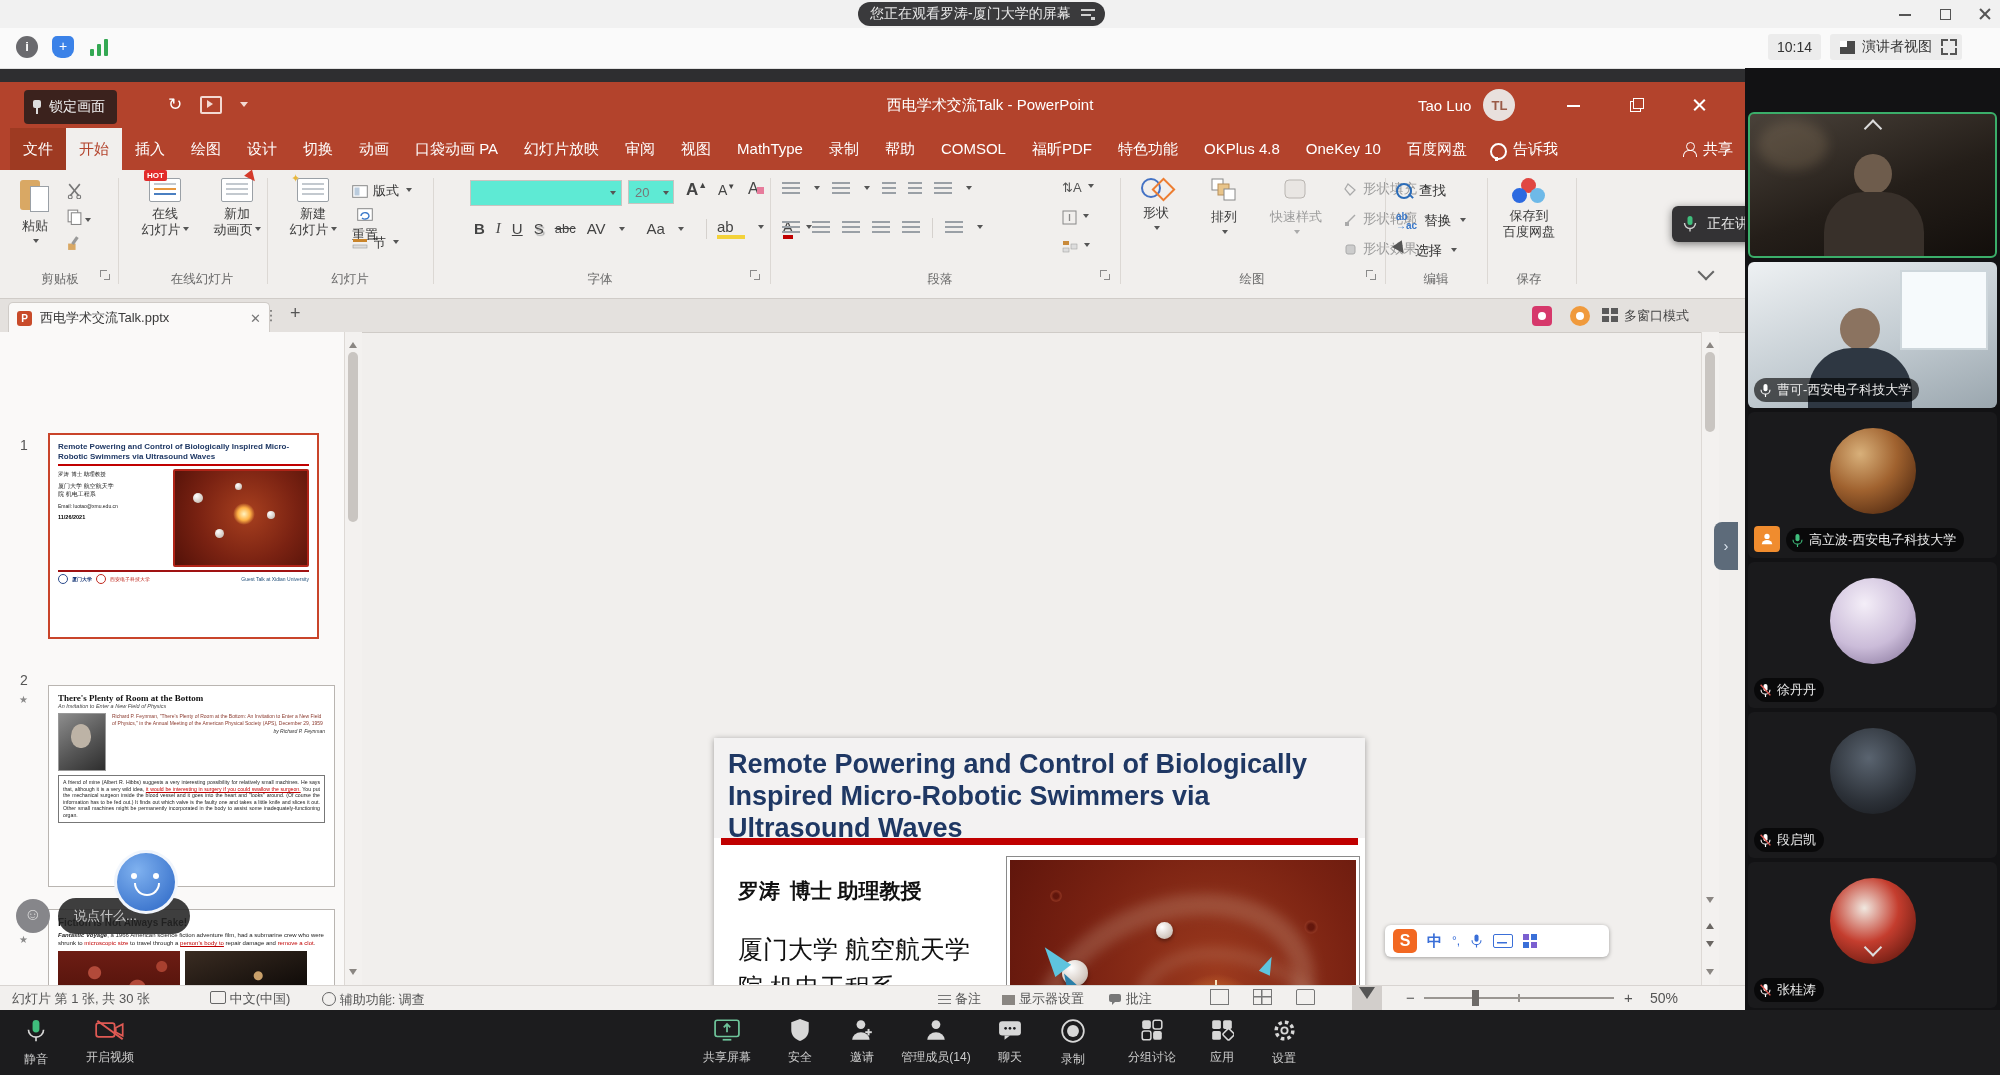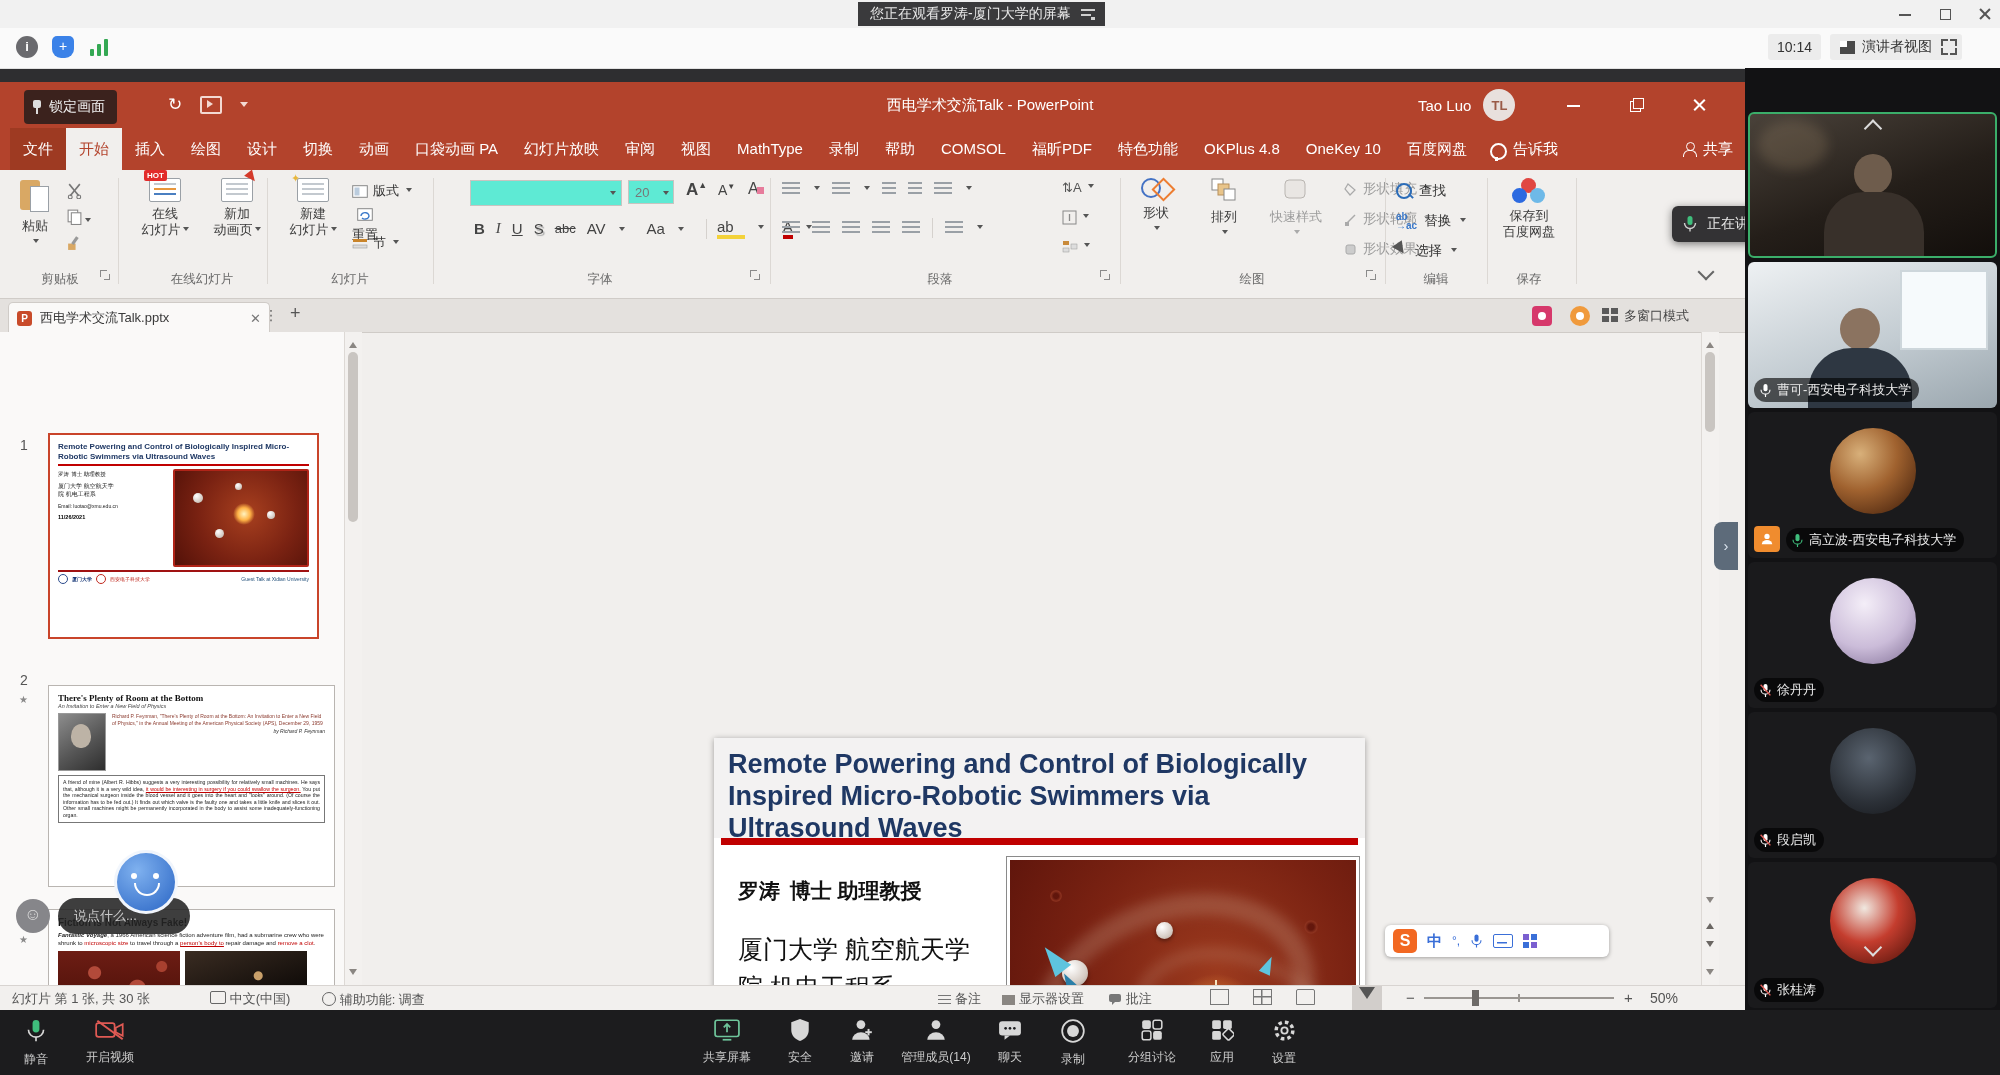--- a/index.html
+++ b/index.html
@@ -2,21 +2,21 @@
 <html><head>
 <meta charset="utf-8">
 <style>
   html,body{margin:0;padding:0;background:#222;font-family:"Liberation Sans",sans-serif;}
   .stage{position:relative;width:2000px;height:1075px;background:#2e2e30;overflow:hidden;}
   .abs{position:absolute;}
   .flex{display:flex;align-items:center;}
 
   
   .top1{position:absolute;left:0;top:0;width:2000px;height:28px;background:#f1f1f1;}
-  .banner{position:absolute;left:858px;top:2px;height:24px;background:#3a3a3c;border-radius:0;display:flex;align-items:center;padding:0 8px 0 12px;gap:10px;}
+  .banner{position:absolute;left:858px;top:2px;height:24px;background:#3a3a3c;border-radius:12px;display:flex;align-items:center;padding:0 8px 0 12px;gap:10px;}
   .banner span{color:#e8e8e8;font-size:14px;}
   .banner .bmenu{width:16px;height:12px;background:
     linear-gradient(#cfcfcf,#cfcfcf) 0 1px/14px 2px no-repeat,
     linear-gradient(#cfcfcf,#cfcfcf) 0 6px/10px 2px no-repeat,
     linear-gradient(#cfcfcf,#cfcfcf) 10px 9px/4px 3px no-repeat;}
   .winctl{position:absolute;right:8px;top:0;height:28px;display:flex;align-items:center;gap:26px;}
   .wc{width:14px;height:14px;position:relative;}
   .wc-min::after{content:"";position:absolute;left:1px;top:7px;width:12px;height:2px;background:#555;}
   .wc-max::after{content:"";position:absolute;left:2px;top:2px;width:9px;height:9px;border:1.5px solid #555;}
   .wc-close::before,.wc-close::after{content:"";position:absolute;left:0;top:6px;width:14px;height:2px;background:#555;}

